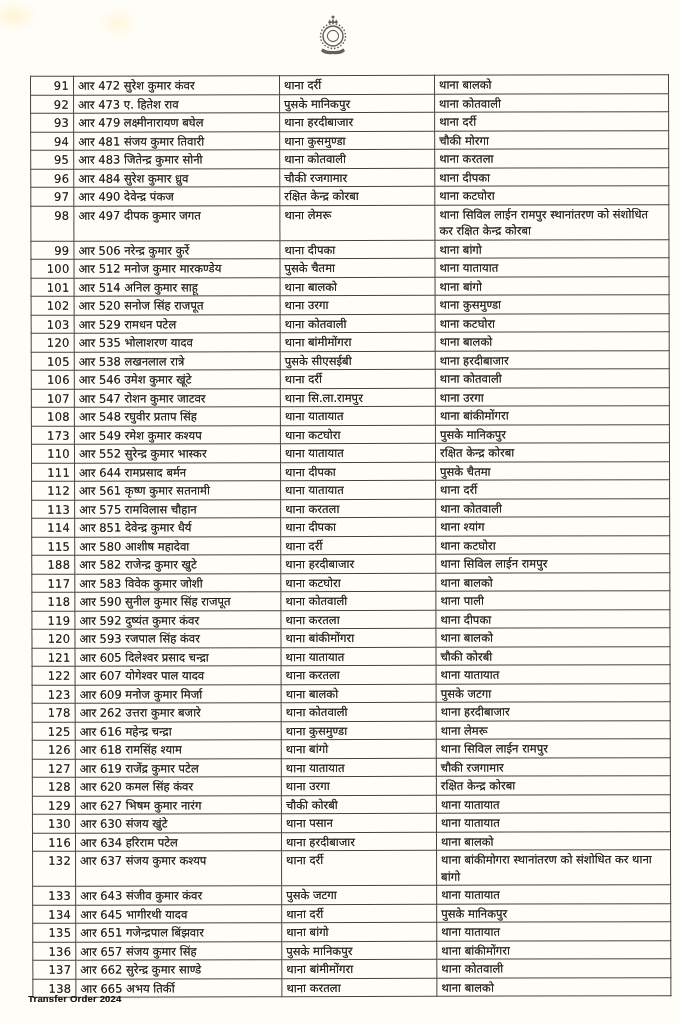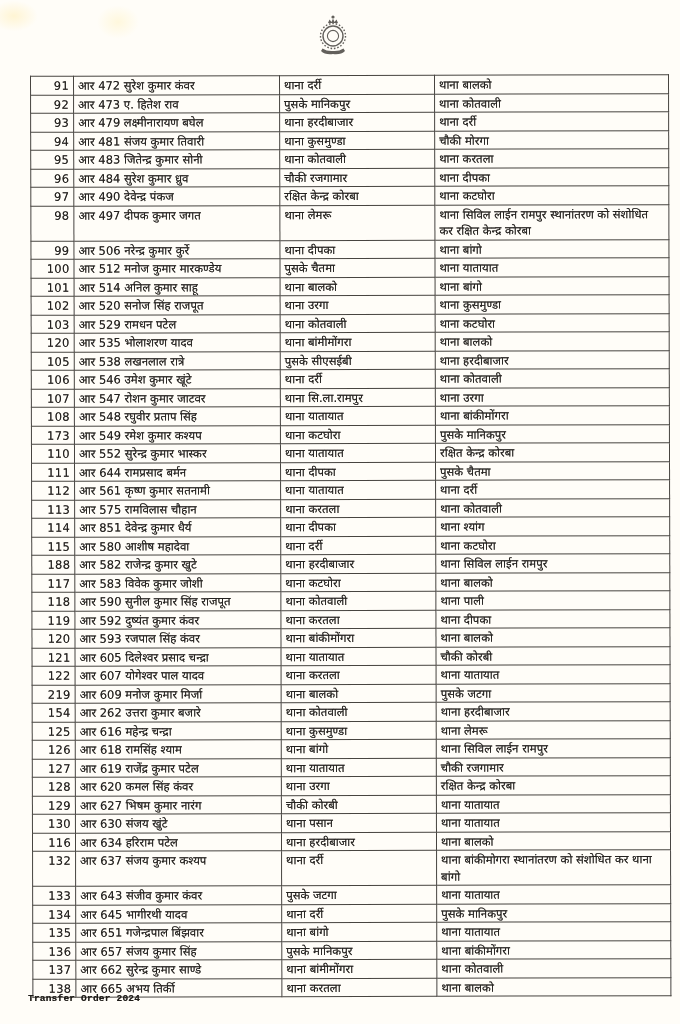--- a/index.html
+++ b/index.html
@@ -32,21 +32,21 @@
     text-shadow:0 0 .6px rgba(70,65,60,.75);
     overflow:hidden;
     white-space:normal;
   }
   td.c-sn{width:34px;text-align:right;font-size:11px;letter-spacing:.3px;}
   td.c-name{width:197px;}
   td.c-from{width:146px;}
   td.c-to{width:225px;line-height:16.8px;}
   .footer{
     position:absolute;left:28px;top:993px;
-    font-family:Liberation Mono, monospace;font-weight:bold;
+    font-family:Liberation Sans, sans-serif;font-weight:bold;
     font-size:9.5px;color:#1d1b18;letter-spacing:.2px;
     text-shadow:0 0 .5px rgba(50,45,40,.6);
   }
 </style>
 </head>
 <body>
 
 <div class="page">
 
   <div class="emblem">
@@ -255,27 +255,27 @@
       <td class="c-from">थाना यातायात</td>
       <td class="c-to">चौकी कोरबी</td>
     </tr>
         <tr>
       <td class="c-sn">122</td>
       <td class="c-name">आर 607 योगेश्वर पाल यादव</td>
       <td class="c-from">थाना करतला</td>
       <td class="c-to">थाना यातायात</td>
     </tr>
         <tr>
-      <td class="c-sn">219</td>
+      <td class="c-sn">123</td>
       <td class="c-name">आर 609 मनोज कुमार मिर्जा</td>
       <td class="c-from">थाना बालको</td>
       <td class="c-to">पुसके जटगा</td>
     </tr>
         <tr>
-      <td class="c-sn">154</td>
+      <td class="c-sn">178</td>
       <td class="c-name">आर 262 उत्तरा कुमार बजारे</td>
       <td class="c-from">थाना कोतवाली</td>
       <td class="c-to">थाना हरदीबाजार</td>
     </tr>
         <tr>
       <td class="c-sn">125</td>
       <td class="c-name">आर 616 महेन्द्र चन्द्रा</td>
       <td class="c-from">थाना कुसमुण्डा</td>
       <td class="c-to">थाना लेमरू</td>
     </tr>

